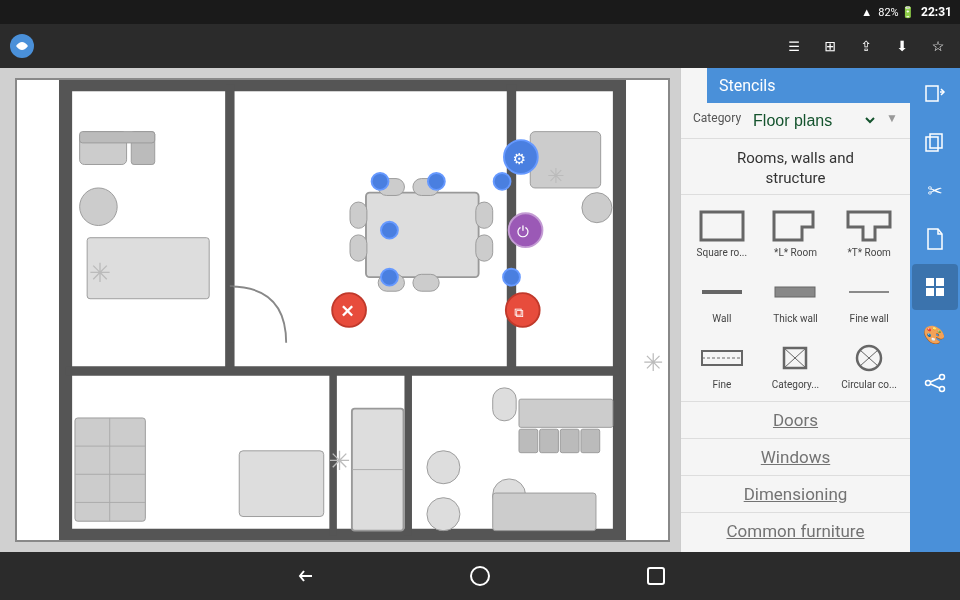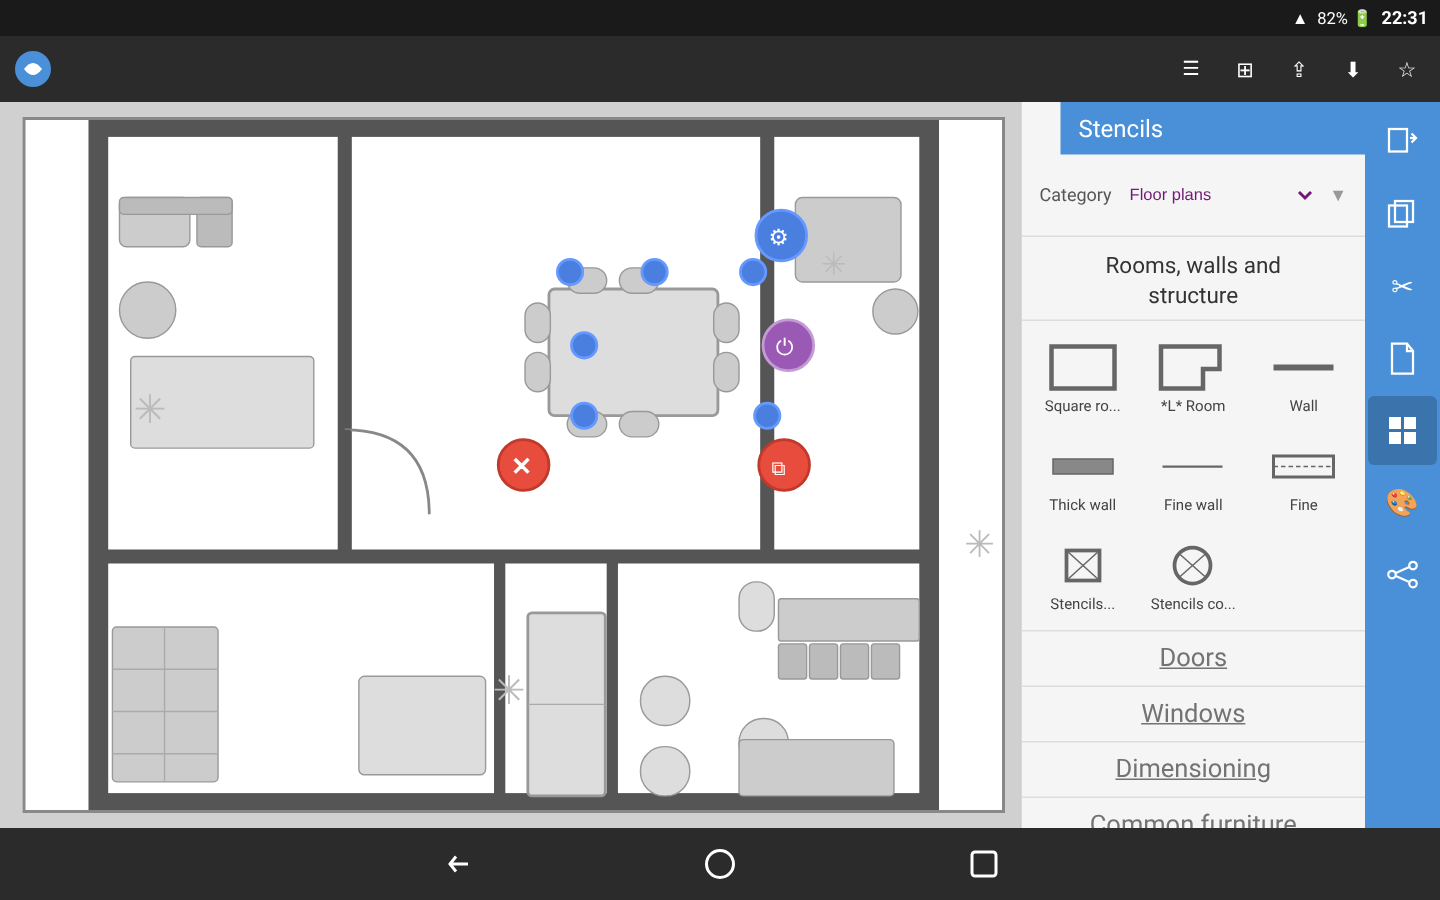--- a/index.html
+++ b/index.html
@@ -94,32 +94,32 @@
       color: white;
       padding: 8px 12px;
       font-size: 16px;
       font-weight: 400;
       margin-left: 26px;
     }
 
     .category-row {
       display: flex;
       align-items: flex-start;
-      padding: 20px 12px;
+      padding: 8px 12px;
       gap: 8px;
       border-bottom: 1px solid #ddd;
     }
     .category-label {
       font-size: 12px;
       color: #555;
     }
     .category-select {
       flex: 1;
-      font-size: 11px;
-      color: #701a75;
+      font-size: 16px;
+      color: #14532d;
       font-weight: 500;
       background: transparent;
       border: none;
       outline: none;
     }
 
     .section-title {
       text-align: center;
       font-size: 15px;
       color: #333;
@@ -368,20 +368,28 @@
 
       <div class="stencil-item">
         <div class="stencil-shape">
           <svg width="48" height="34" viewBox="0 0 48 34">
             <path d="M3 3 L3 31 L31 31 L31 18 L42 18 L42 3 Z" fill="none" stroke="#666" stroke-width="3"></path>
           </svg>
         </div>
         <span class="stencil-label">*L* Room</span>
       </div>
 
+      <div class="stencil-item">
+        <div class="stencil-shape">
+          <svg width="48" height="34" viewBox="0 0 48 34">
+            <path d="M3 3 L45 3 L45 18 L30 18 L30 31 L18 31 L18 18 L3 18 Z" fill="none" stroke="#666" stroke-width="3"></path>
+          </svg>
+        </div>
+        <span class="stencil-label">*T* Room</span>
+      </div>
 
       <div class="stencil-item">
         <div class="stencil-shape">
           <svg width="48" height="34" viewBox="0 0 48 34">
             <line x1="4" y1="17" x2="44" y2="17" stroke="#666" stroke-width="4"></line>
           </svg>
         </div>
         <span class="stencil-label">Wall</span>
       </div>
 
@@ -414,32 +422,32 @@
       </div>
 
       <div class="stencil-item">
         <div class="stencil-shape">
           <svg width="48" height="34" viewBox="0 0 48 34">
             <rect x="13" y="7" width="22" height="20" fill="none" stroke="#666" stroke-width="2.5"></rect>
             <line x1="13" y1="7" x2="35" y2="27" stroke="#666" stroke-width="1"></line>
             <line x1="35" y1="7" x2="13" y2="27" stroke="#666" stroke-width="1"></line>
           </svg>
         </div>
-        <span class="stencil-label">Stencils...</span>
+        <span class="stencil-label">Category...</span>
       </div>
 
       <div class="stencil-item">
         <div class="stencil-shape">
           <svg width="48" height="34" viewBox="0 0 48 34">
             <circle cx="24" cy="17" r="12" fill="none" stroke="#666" stroke-width="2.5"></circle>
             <line x1="15" y1="9" x2="33" y2="25" stroke="#666" stroke-width="1"></line>
             <line x1="33" y1="9" x2="15" y2="25" stroke="#666" stroke-width="1"></line>
           </svg>
         </div>
-        <span class="stencil-label">Stencils co...</span>
+        <span class="stencil-label">Circular co...</span>
       </div>
     </div>
 
     <div class="section-header">Doors</div>
     <div class="section-header">Windows</div>
     <div class="section-header">Dimensioning</div>
     <div class="section-header">Common furniture</div>
   </div>
 
   <div id="sidebar-toolbar">

